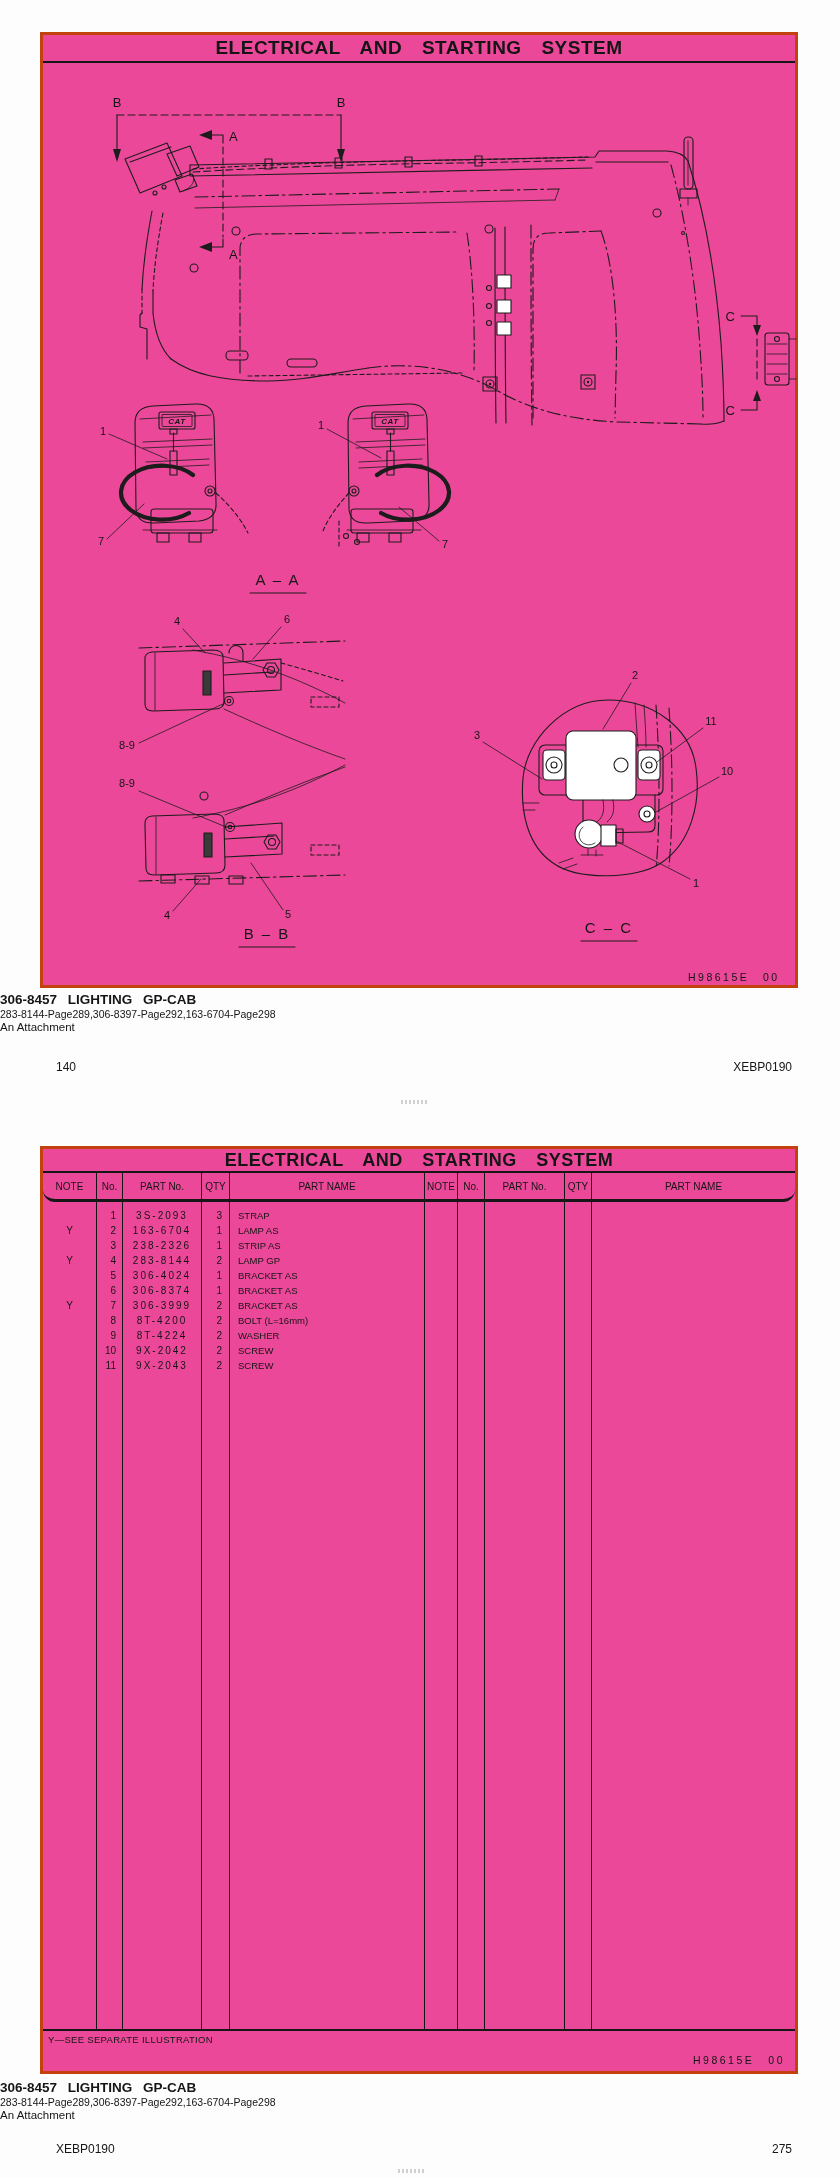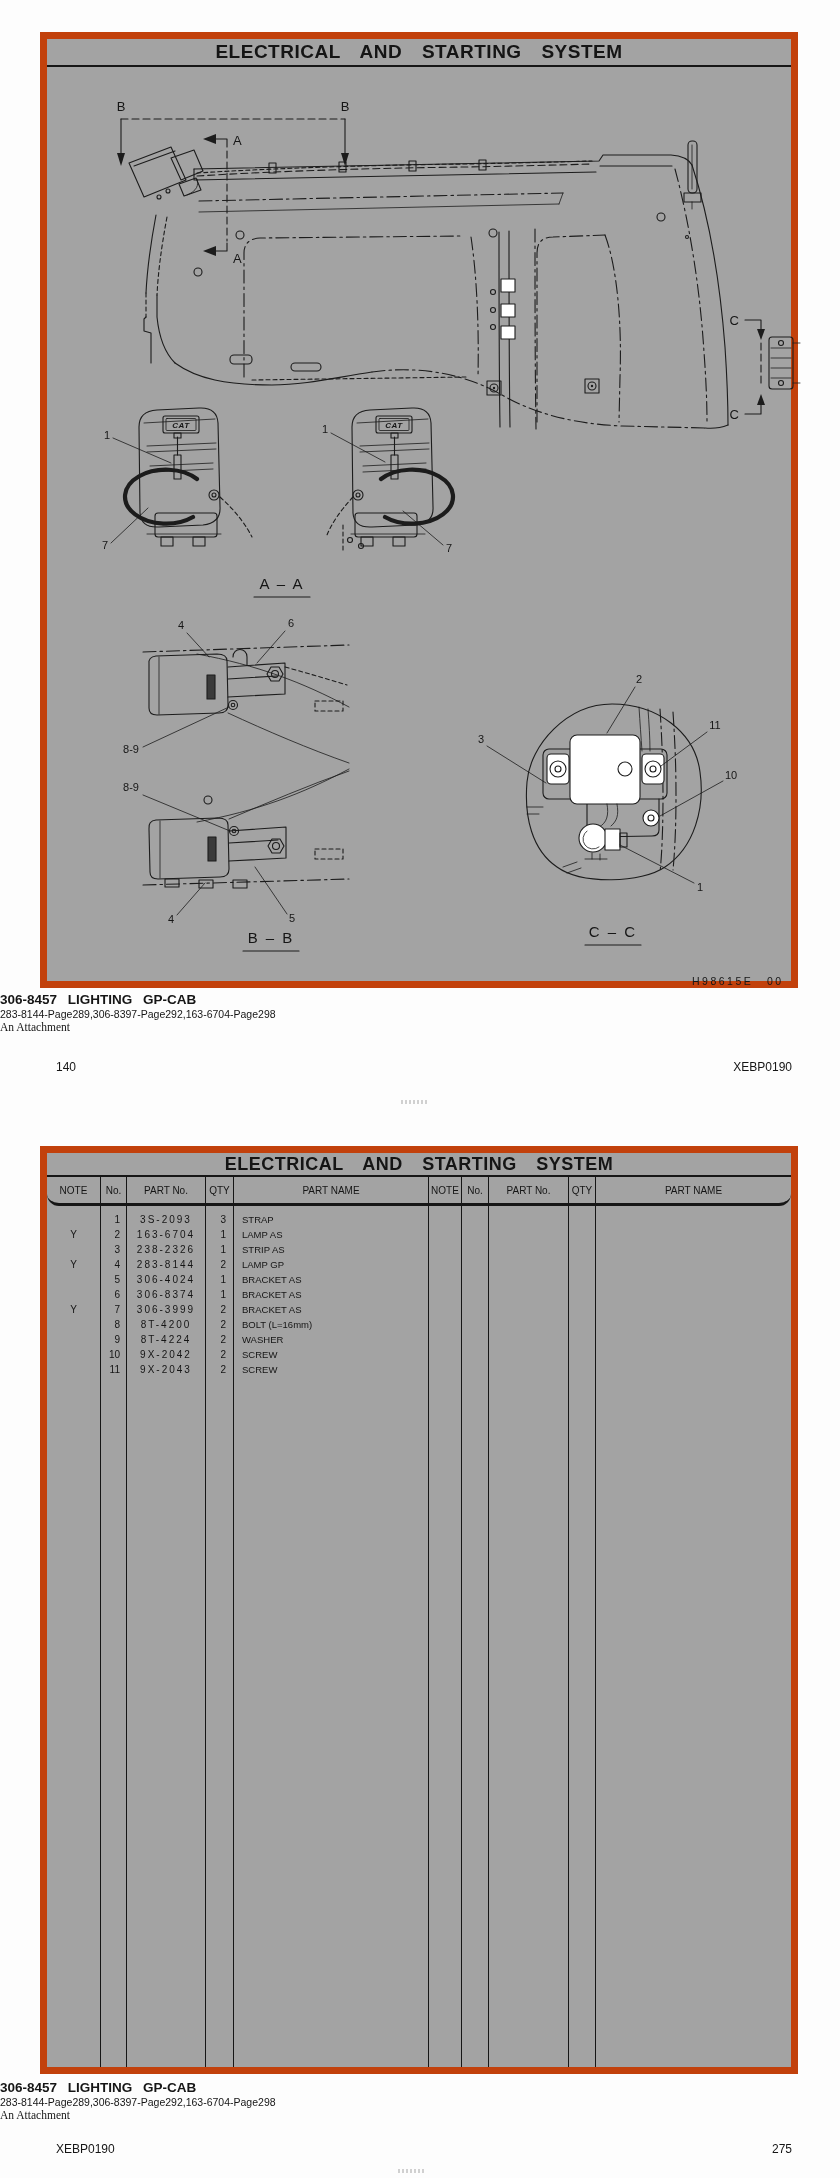--- a/index.html
+++ b/index.html
@@ -1,20 +1,20 @@
 <!DOCTYPE html>
 <html><head>
 <meta charset="utf-8">
 <style>
   html,body{margin:0;padding:0;}
   body{
     width:840px;height:2178px;position:relative;background:#fdfdfd;
     font-family:"Liberation Sans",sans-serif;color:#151515;
   }
-  .sheet{position:absolute;left:40px;width:758px;border:7px solid #c2410c;background:#a3a3a3;box-sizing:border-box;}
+  .sheet{position:absolute;left:40px;width:758px;border:3px solid #c2410c;background:#ec4899;box-sizing:border-box;}
   .sheet-title{
     height:26px;border-bottom:2px solid #161616;display:flex;align-items:center;justify-content:center;
     font-size:19px;font-weight:bold;word-spacing:14px;letter-spacing:.5px;
   }
   
   #sheet1{top:32px;height:956px;}
   #diagram{display:block;}
   svg *{stroke:#1c1c1c;stroke-width:1.1;fill:none;stroke-linecap:round;stroke-linejoin:round;}
   svg text{fill:#161616;stroke:none;font-size:11px;font-family:"Liberation Sans",sans-serif;}
   svg .mk{font-size:13px;}
@@ -28,21 +28,21 @@
   svg .thin{stroke-width:.8;}
   svg .fillw{fill:#fff;}
   svg .ink{fill:#1c1c1c;stroke:none;}
   svg .dk{fill:#3a3a3a;stroke:#1c1c1c;}
   
   .caption{position:absolute;left:0;width:840px;text-align:left;}
   #caption1{top:992px;}
   #caption2{top:2080px;}
   .cap-title{font-size:13.5px;font-weight:bold;word-spacing:7px;}
   .cap-refs{font-size:10.5px;margin-top:1px;}
-  .cap-note{font-size:11.5px;margin-top:1px;font-family:Liberation Serif, serif;}
+  .cap-note{font-size:11.5px;margin-top:1px;}
   .pfoot{position:absolute;left:0;width:840px;height:16px;font-size:12px;}
   #pfoot1{top:1060px;}
   #pfoot2{top:2142px;}
   .pfoot .fl{position:absolute;left:56px;}
   .pfoot .fr{position:absolute;right:48px;}
   .smudge{position:absolute;width:27px;height:4px;opacity:.45;
     background:repeating-linear-gradient(90deg,#9a9a9a 0 2px,transparent 2px 4px);}
   #smudge1{left:401px;top:1100px;}
   #smudge2{left:398px;top:2169px;}
   
@@ -503,20 +503,24 @@
         <div class="tcell c-qty"></div>
         <div class="tcell c-name"></div>
         <div class="tcell c-note2"></div>
         <div class="tcell c-no2"></div>
         <div class="tcell c-part2"></div>
         <div class="tcell c-qty2"></div>
         <div class="tcell c-name2"></div>
       </div>
     </div>
 
+  <div class="tfoot">
+    <span class="note">Y—SEE SEPARATE ILLUSTRATION</span>
+    <span class="doccode"><span style="margin-left:0">H98615E</span><span>00</span></span>
+  </div>
 </div>
 
 <div class="caption" id="caption2">
   <div class="cap-title">306-8457 LIGHTING GP-CAB</div>
   <div class="cap-refs">283-8144-Page289,306-8397-Page292,163-6704-Page298</div>
   <div class="cap-note">An Attachment</div>
 </div>
 <div class="pfoot" id="pfoot2">
   <span class="fl">XEBP0190</span>
   <span class="fr">275</span>

